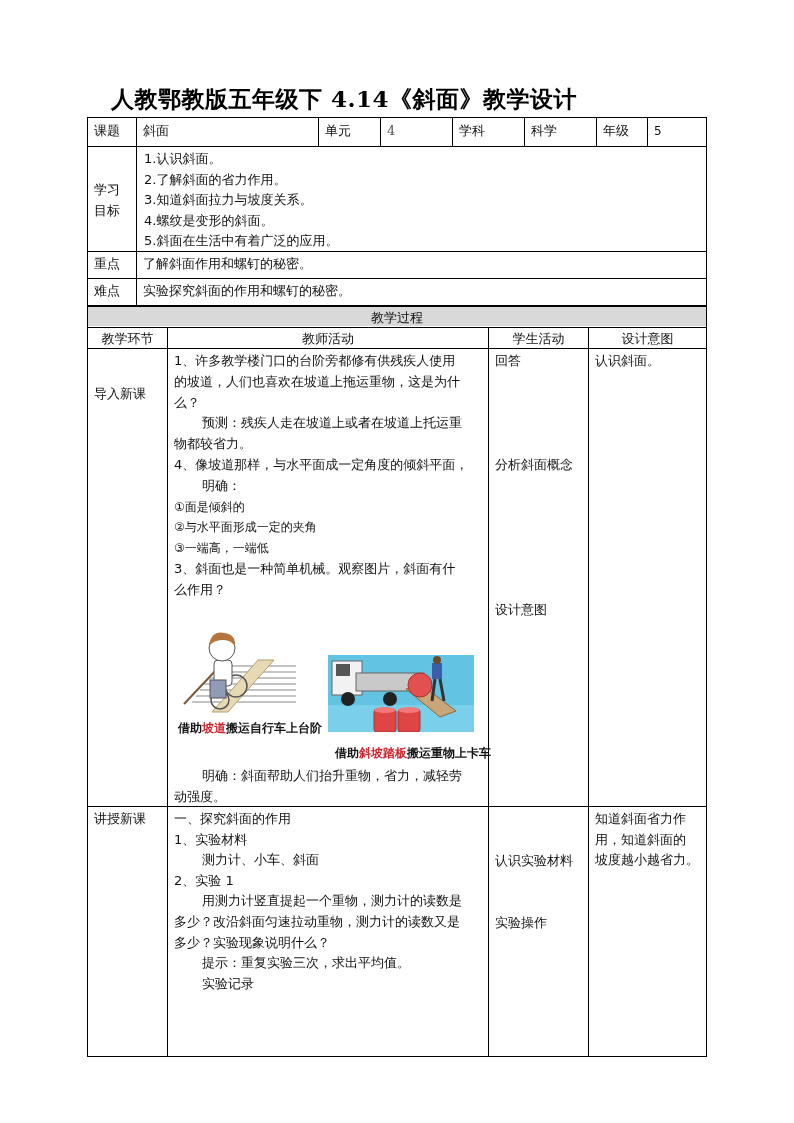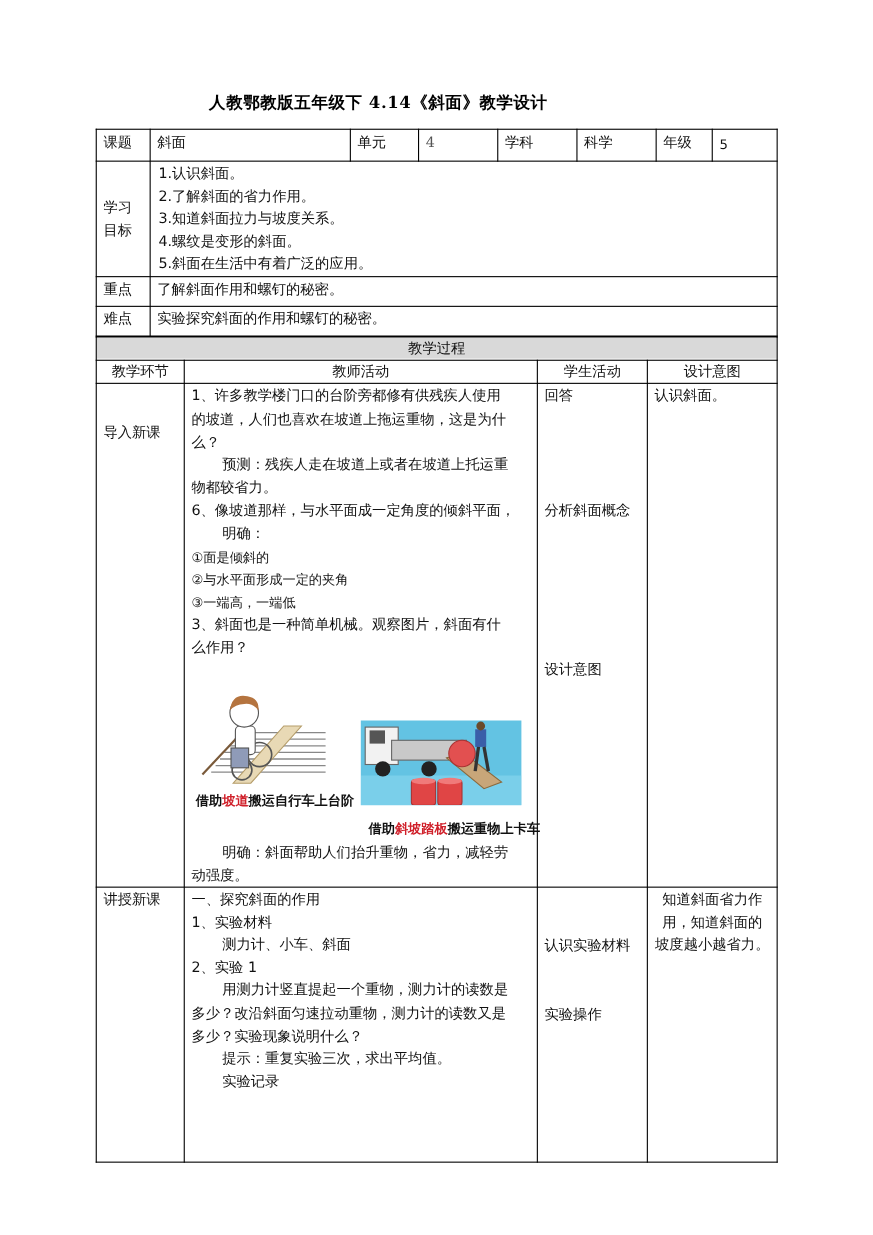--- a/index.html
+++ b/index.html
@@ -1,17 +1,17 @@
 <!DOCTYPE html>
 <html><head>
 <meta charset="utf-8">
 <style>
   html,body{margin:0;padding:0;background:#fff;}
   body{width:794px;height:1123px;position:relative;font-family:"DejaVu Sans","Liberation Sans",sans-serif;color:#111;overflow:hidden;}
-  .title{position:absolute;left:0;top:84px;width:688px;text-align:center;font-family:"DejaVu Serif","Liberation Serif",serif;font-weight:bold;font-size:15px;letter-spacing:0.5px;color:#000;}
+  .title{position:absolute;left:0;top:84px;width:688px;text-align:center;font-family:"DejaVu Serif","Liberation Serif",serif;font-weight:bold;font-size:23px;letter-spacing:0.5px;color:#000;}
   .cell{position:absolute;box-sizing:border-box;font-size:13px;line-height:20.5px;padding:2px 6px;}
   .hline{position:absolute;height:1px;background:#000;}
   .vline{position:absolute;width:1px;background:#000;}
   .thick{height:2px;}
   .gray{position:absolute;background:#d9d9d9;}
   .center{text-align:center;}
   .indent{padding-left:28px;}
   .num{color:#555;font-family:"DejaVu Serif",serif;}
   .img-box{position:absolute;overflow:hidden;}
   .cap{position:absolute;font-size:12px;font-weight:bold;white-space:nowrap;}
@@ -80,21 +80,21 @@
 <div class="cell center" style="left:489px;top:327px;width:99px;line-height:19px;">学生活动</div>
 <div class="cell center" style="left:589px;top:327px;width:117px;line-height:19px;">设计意图</div>
 
 <div class="cell" style="left:88px;top:349px;width:79px;margin-top:33px;">导入新课</div>
 <div class="cell" style="left:168px;top:349px;width:320px;line-height:20.8px;">
   <div>1、许多教学楼门口的台阶旁都修有供残疾人使用</div>
   <div>的坡道，人们也喜欢在坡道上拖运重物，这是为什</div>
   <div>么？</div>
   <div class="indent" style="padding-left:28px;">预测：残疾人走在坡道上或者在坡道上托运重</div>
   <div>物都较省力。</div>
-  <div>6、像坡道那样，与水平面成一定角度的倾斜平面，</div>
+  <div>4、像坡道那样，与水平面成一定角度的倾斜平面，</div>
   <div style="padding-left:28px;">明确：</div>
   <div style="font-size:12px;">①面是倾斜的</div>
   <div style="font-size:12px;">②与水平面形成一定的夹角</div>
   <div style="font-size:12px;">③一端高，一端低</div>
   <div>3、斜面也是一种简单机械。观察图片，斜面有什</div>
   <div>么作用？</div>
 </div>
 
 <div class="img-box" style="left:178px;top:628px;width:125px;height:90px;">
   <svg width="125" height="90" viewBox="0 0 125 90">
@@ -158,17 +158,17 @@
   <div style="padding-left:28px;">测力计、小车、斜面</div>
   <div>2、实验 1</div>
   <div style="padding-left:28px;">用测力计竖直提起一个重物，测力计的读数是</div>
   <div>多少？改沿斜面匀速拉动重物，测力计的读数又是</div>
   <div>多少？实验现象说明什么？</div>
   <div style="padding-left:28px;">提示：重复实验三次，求出平均值。</div>
   <div style="padding-left:28px;">实验记录</div>
 </div>
 <div class="cell" style="left:489px;top:849px;width:99px;">认识实验材料</div>
 <div class="cell" style="left:489px;top:911px;width:99px;">实验操作</div>
-<div class="cell" style="left:589px;top:807px;width:117px;text-align:center;">
+<div class="cell" style="left:589px;top:807px;width:117px;">
   <div>知道斜面省力作</div>
   <div>用，知道斜面的</div>
   <div>坡度越小越省力。</div>
 </div>
 
 </body></html>

